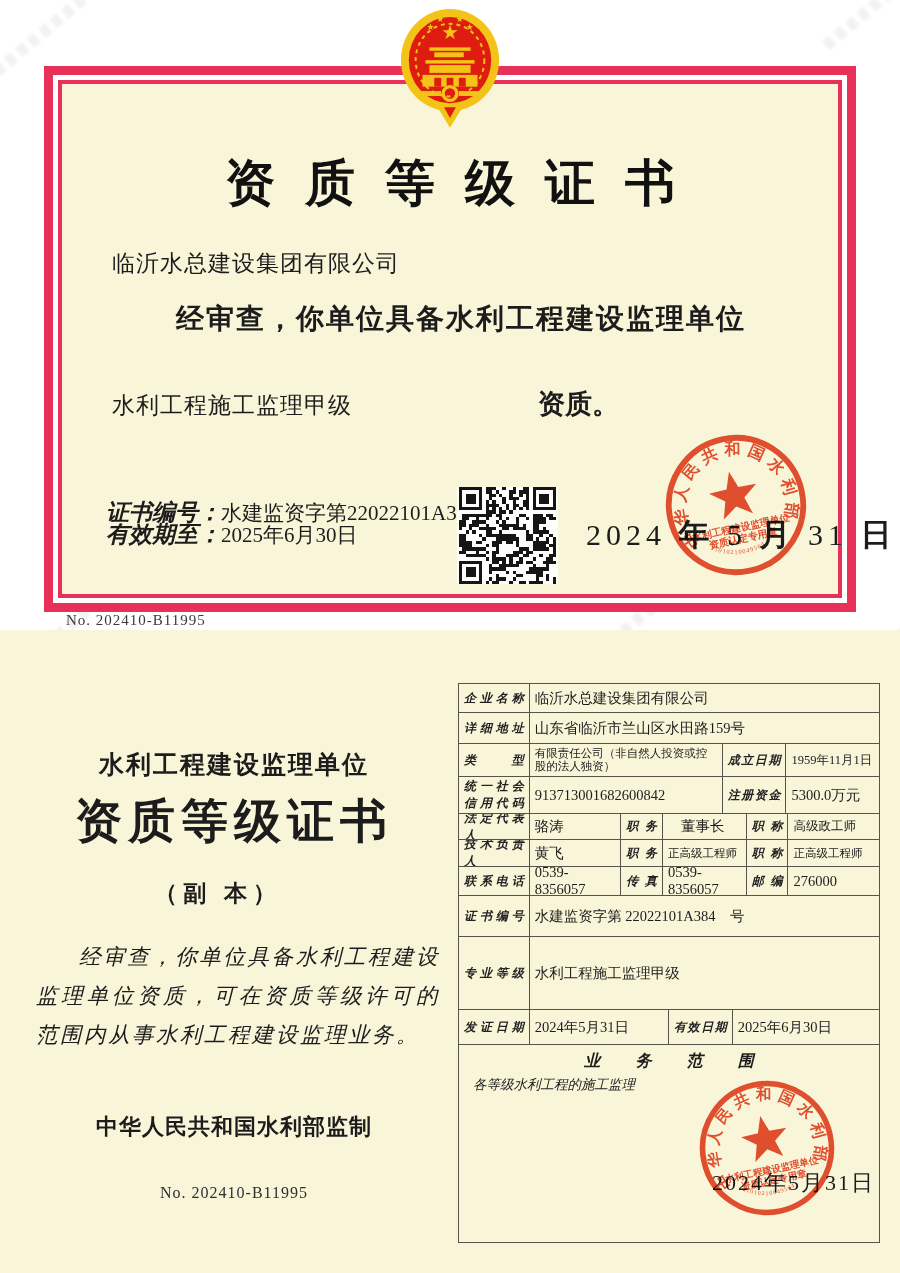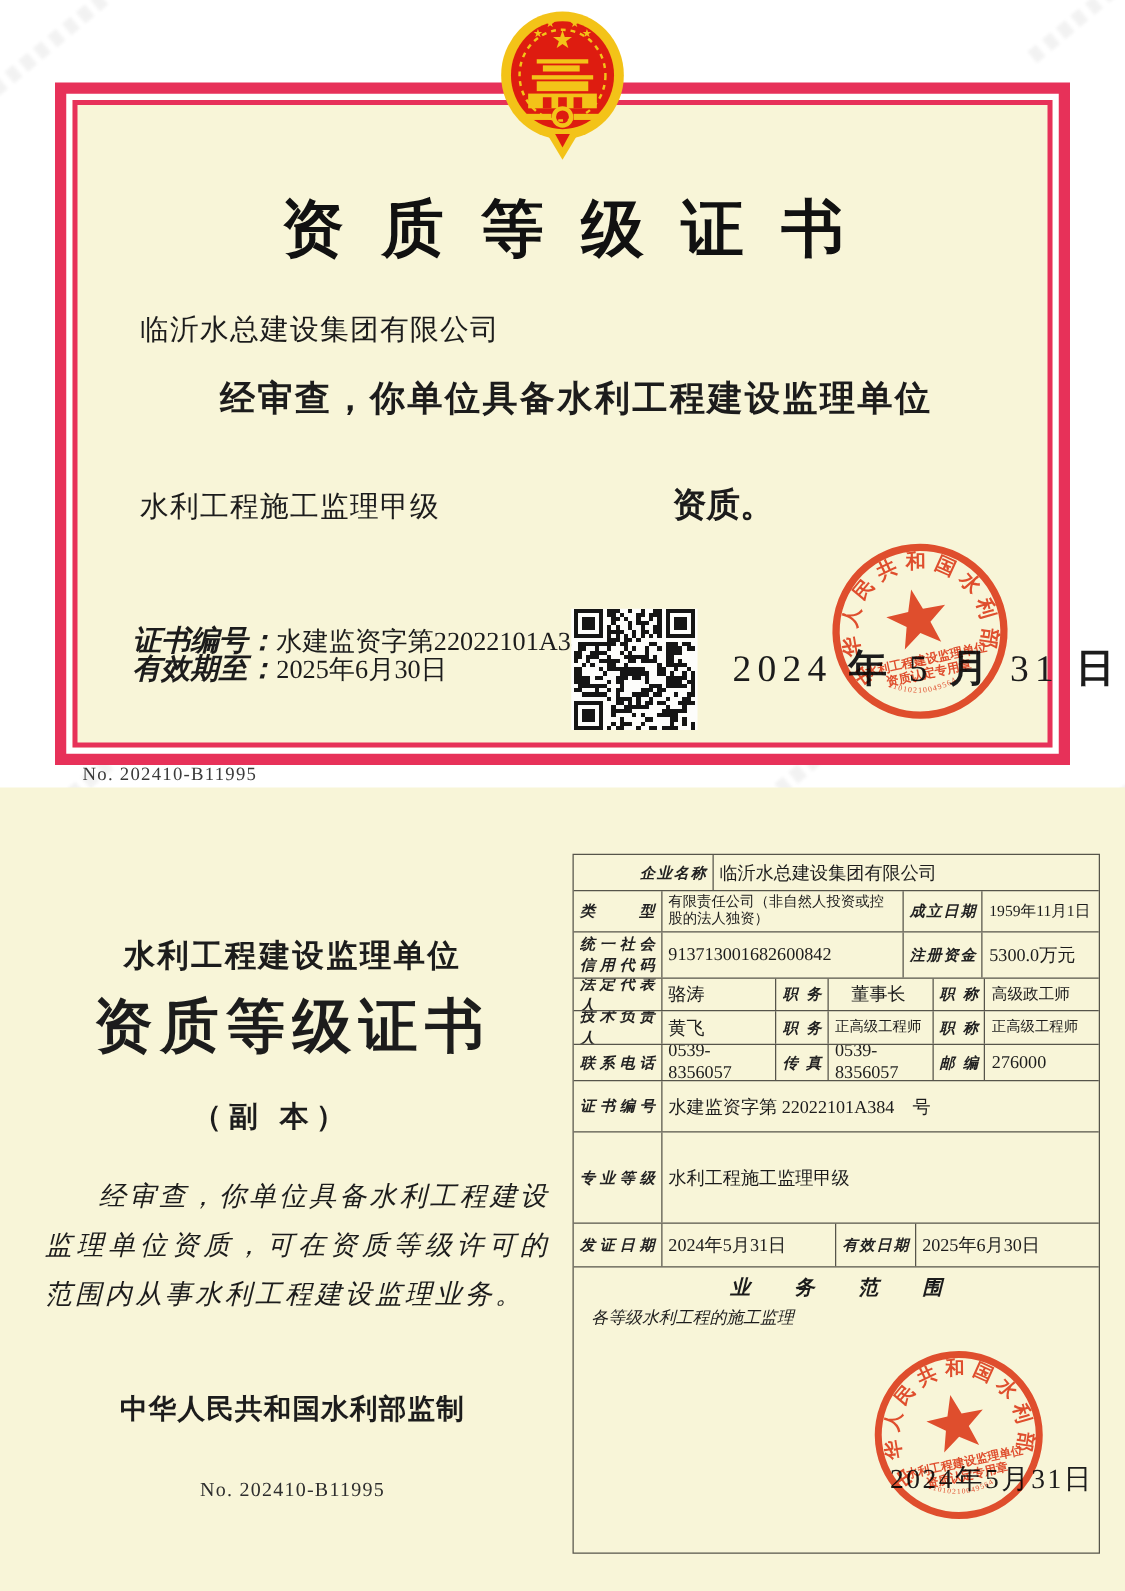--- a/index.html
+++ b/index.html
@@ -587,27 +587,33 @@
 
   <div class="back-subtitle">水利工程建设监理单位</div>
   <div class="back-title">资质等级证书</div>
   <div class="copy-label">（副 本）</div>
   <div class="back-par">经审查，你单位具备水利工程建设监理单位资质，可在资质等级许可的范围内从事水利工程建设监理业务。</div>
   <div class="issuer">中华人民共和国水利部监制</div>
   <div class="serial-back">No. 202410-B11995</div>
 
   <div class="itable">
 
-    <div class="trow" style="height:28px;margin-left:48px;">
+    <div class="trow" style="height:28px;">
       <div class="cell tl" style="width:70px;">
           <span>企业名称</span>
         </div>
       <div class="cell tv" style="width:352px;">临沂水总建设集团有限公司</div>
     </div>
 
+    <div class="trow" style="height:31px;">
+      <div class="cell tl" style="width:70px;">
+          <span>详细地址</span>
+        </div>
+      <div class="cell tv" style="width:352px;">山东省临沂市兰山区水田路159号</div>
+    </div>
 
     <div class="trow" style="height:33px;">
       <div class="cell tl" style="width:70px;">
           <span>类型</span>
         </div>
       <div class="cell tv sm" style="width:194px;">有限责任公司（非自然人投资或控股的法人独资）</div>
       <div class="cell tl" style="width:64px;">
           <span>成立日期</span>
         </div>
       <div class="cell tv xs" style="width:94px;">1959年11月1日</div>

